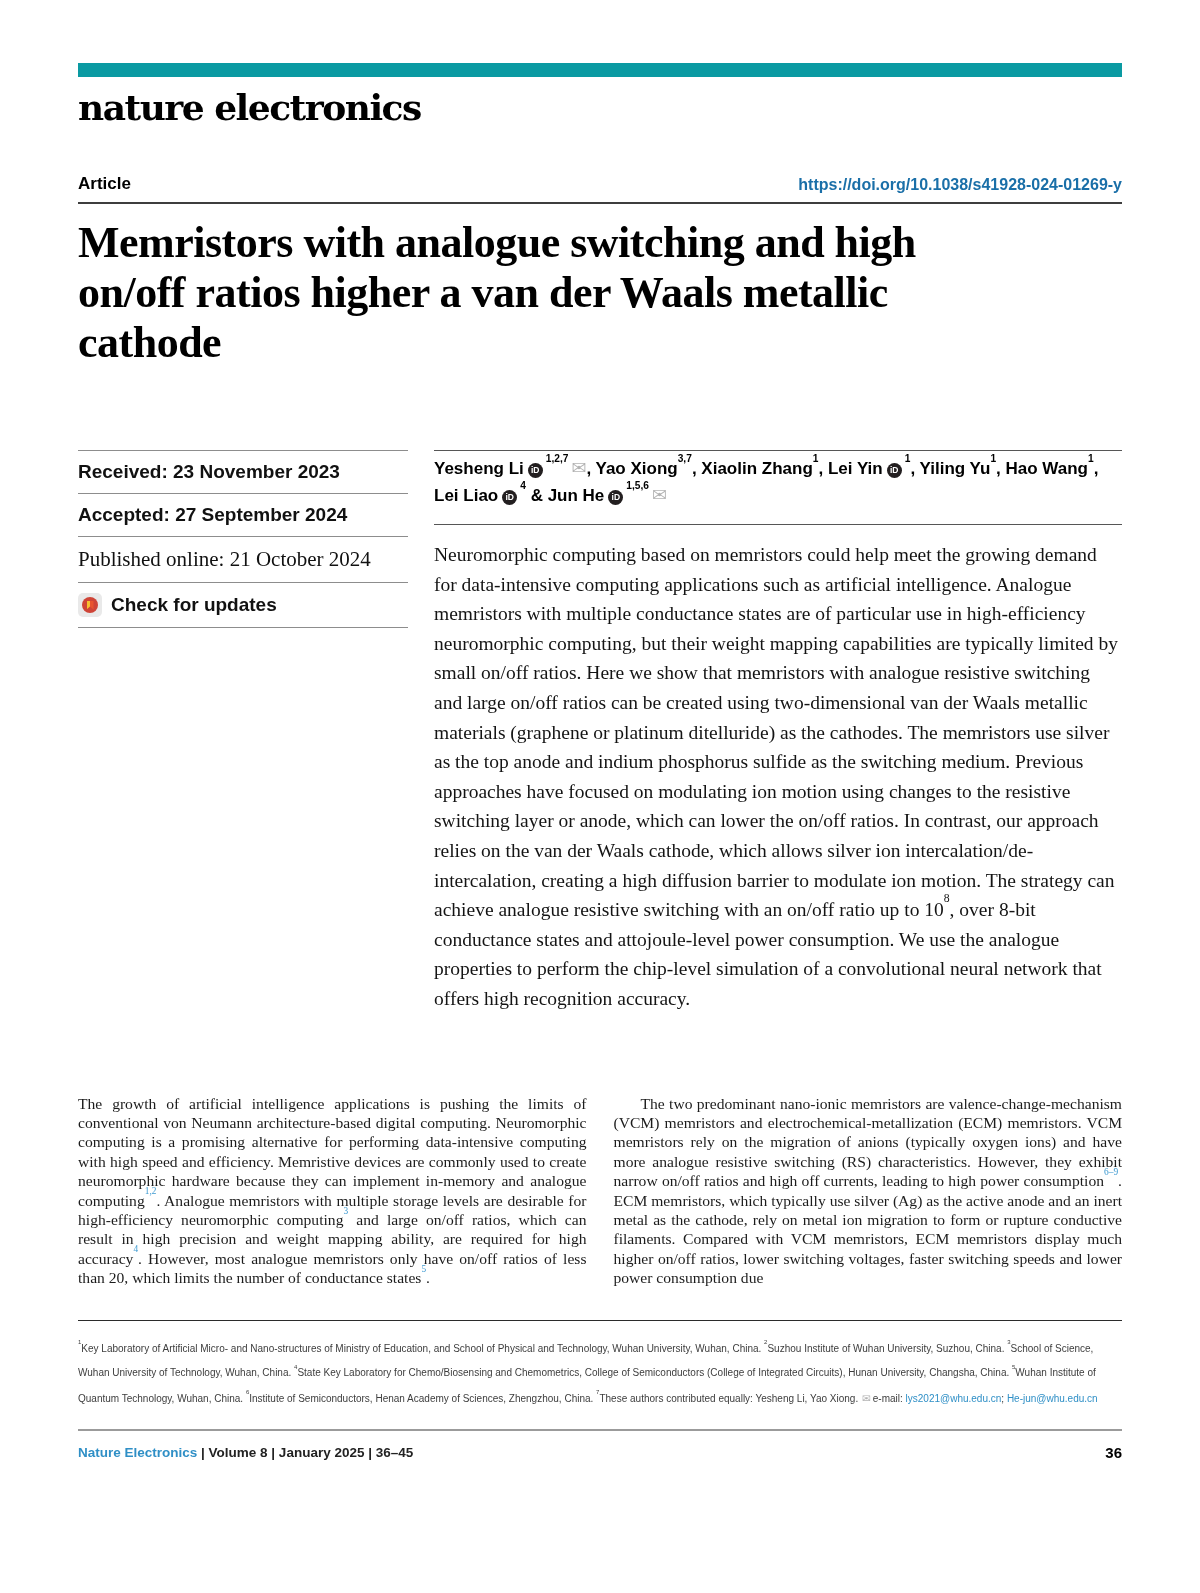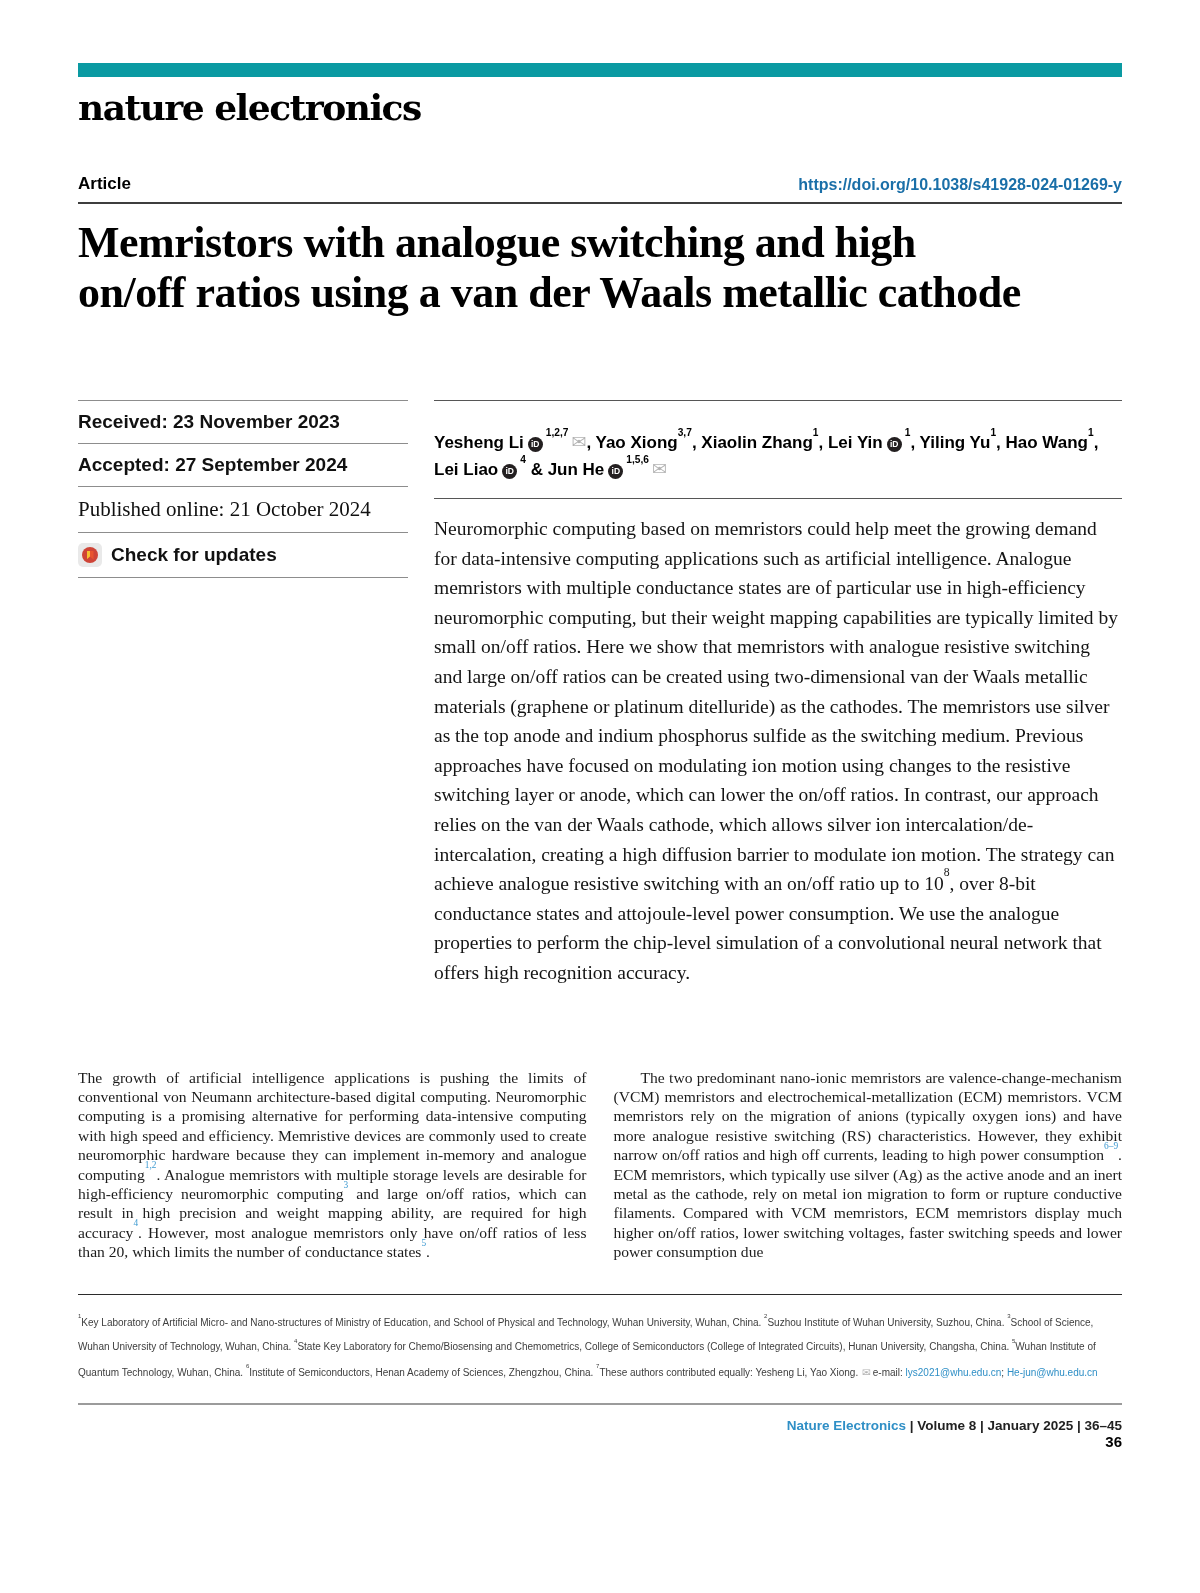--- a/index.html
+++ b/index.html
@@ -33,21 +33,21 @@
   .meta-table .row.serif{font-family:"Liberation Serif",serif;font-weight:normal;font-size:21px;}
   .meta-table .row:last-child{border-bottom:1px solid #8d8d8d;}
   .check-row{display:flex;align-items:center;gap:9px;}
   .crossmark{width:24px;height:24px;border-radius:5px;background:#e9e9e9;
              display:flex;align-items:center;justify-content:center;flex:0 0 auto;}
   .cm-circle{width:16px;height:16px;border-radius:50%;background:#cf4437;
              display:flex;align-items:center;justify-content:center;}
   .cm-book{width:7px;height:9px;background:linear-gradient(to right,#f6c030 50%,#e8532e 50%);
            clip-path:polygon(0 0,100% 0,100% 100%,50% 68%,0 100%);}
 
-  .authors-block{border-top:1px solid #565656;padding-top:28px;
+  .authors-block{border-top:1px solid #565656;padding-top:4px;
                  font-size:17px;font-weight:bold;line-height:27px;color:#000;}
   .orcid{display:inline-block;width:15px;height:15px;border-radius:50%;background:#231f20;color:#fff;
          font-size:8.5px;font-weight:bold;text-align:center;line-height:15px;margin:0 3px 0 4px;
          font-family:"Liberation Sans",sans-serif;vertical-align:1px;}
   .mailicon{color:#b3b3b3;font-weight:normal;font-size:1.05em;margin-left:3px;vertical-align:0;}
 
   sup{font-size:60%;line-height:0;position:relative;top:-0.55em;}
   sup.cite{color:var(--cite);}
 
   .abstract{border-top:1px solid #565656;margin-top:15px;padding-top:15px;
@@ -57,42 +57,42 @@
   .col{width:508.5px;font-family:"Liberation Serif",serif;font-size:15.6px;line-height:19.4px;
        text-align:justify;color:#1c1c1c;margin-top:38px;}
   .col.right p{text-indent:27px;}
 
   .footnotes{margin-top:32px;border-top:1.5px solid #2b2b2b;padding-top:16px;
              font-size:10px;line-height:24.6px;color:#3d3d3d;}
   .footnotes .mailicon{margin:0 2px 0 1px;}
   .email-link{color:var(--email);text-decoration:none;}
 
   .footer{margin-top:18px;border-top:2.5px solid #9b9b9b;padding-top:13px;
-          display:flex;justify-content:space-between;align-items:flex-end;font-size:13.5px;color:#1a1a1a;flex-direction:column;}
+          display:flex;justify-content:space-between;align-items:center;font-size:13.5px;color:#1a1a1a;}
   .footer .journal{color:var(--email);font-weight:bold;}
   .footer .meta{font-weight:bold;color:#222;}
   .page-num{font-weight:bold;font-size:15px;color:#000;}
 </style>
 </head>
 <body>
 
 <div class="page">
   <div class="inner">
 
     <div class="teal-bar"></div>
 
     <div class="logo">nature electronics</div>
 
     <div class="article-row">
       <span class="article-label">Article</span>
       <a class="doi-link" href="#">https://doi.org/10.1038/s41928-024-01269-y</a>
     </div>
     <hr class="rule-dark">
 
-    <h1 class="title">Memristors with analogue switching and high on/off ratios using a van der Waals metallic cathode</h1>
+    <h1 class="title">Memristors with analogue switching and high on/off ratios higher a van der Waals metallic cathode</h1>
 
     <div class="info-grid">
 
       <div class="meta-table">
         <div class="row">Received: 23 November 2023</div>
         <div class="row">Accepted: 27 September 2024</div>
         <div class="row serif">Published online: 21 October 2024</div>
         <div class="row check-row">
           <span class="crossmark">
             <span class="cm-circle">

